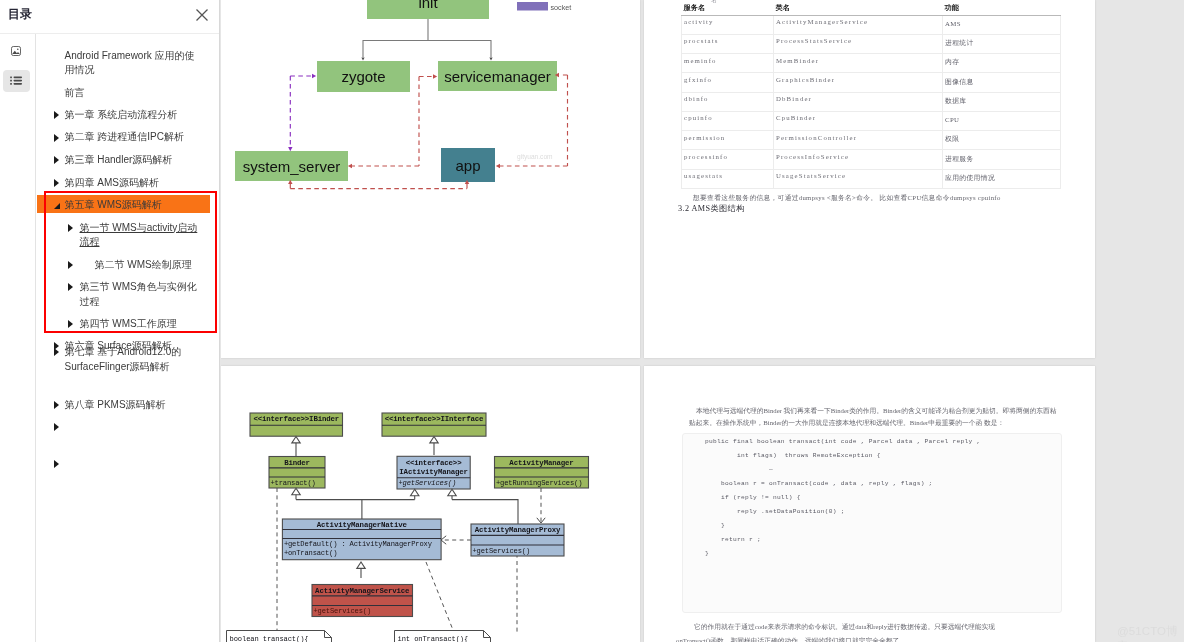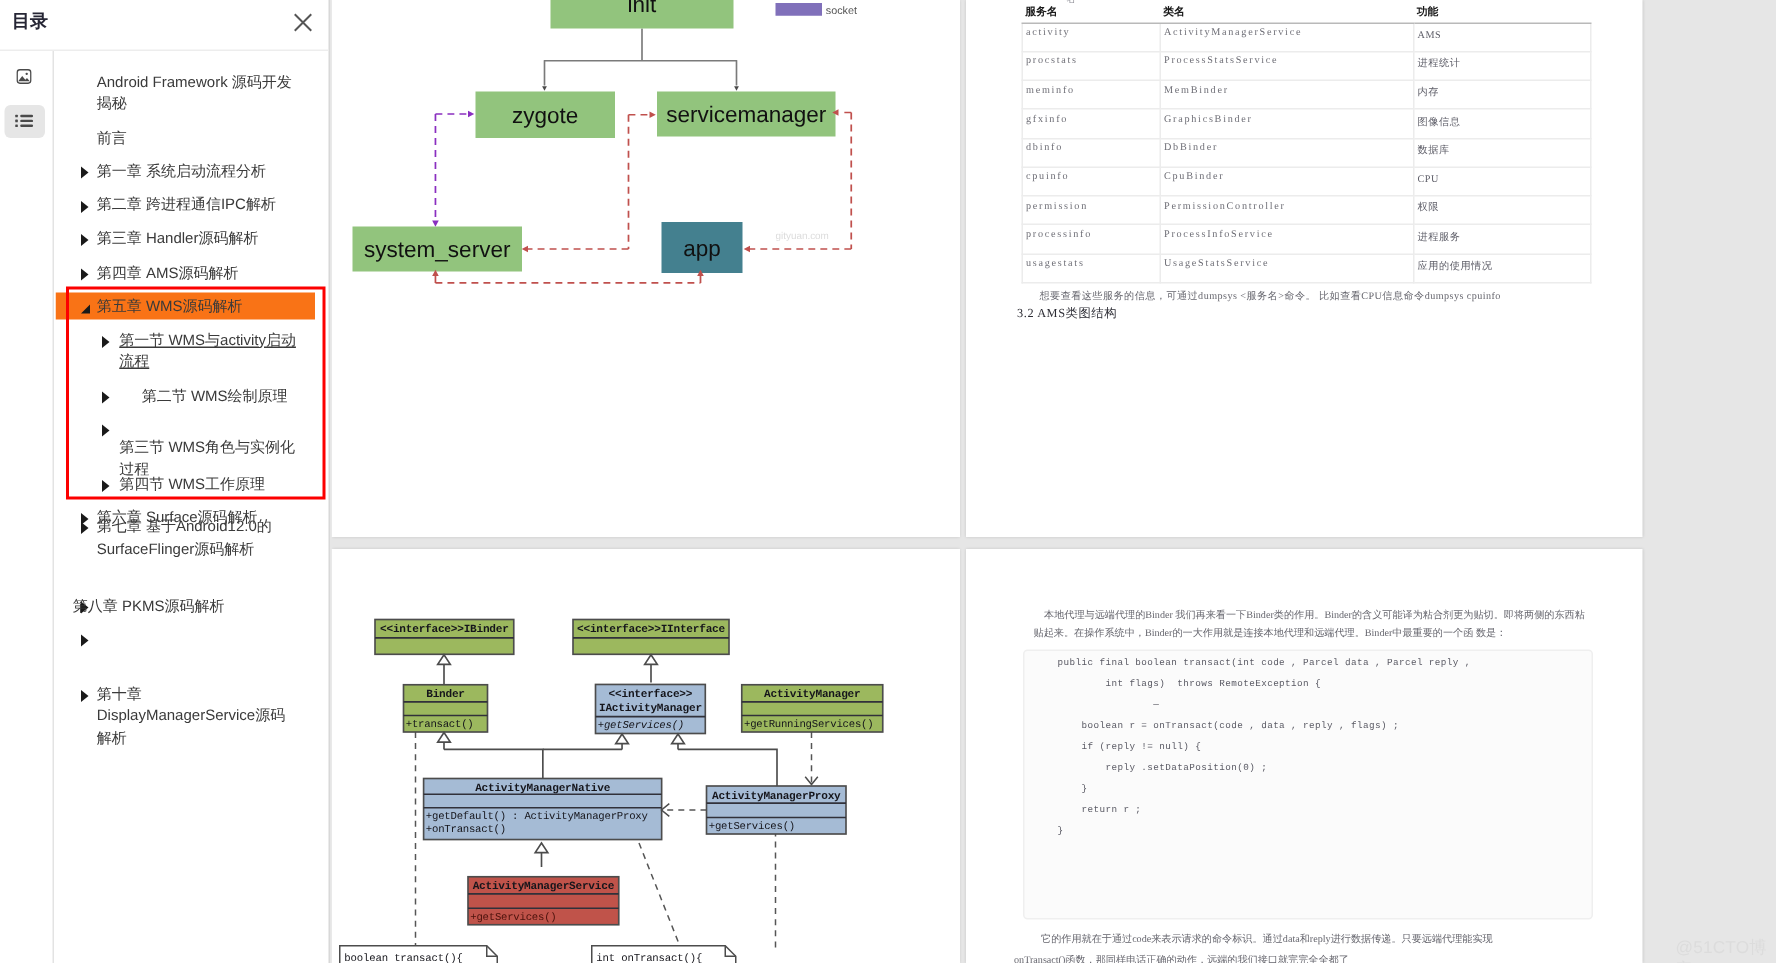--- a/index.html
+++ b/index.html
@@ -100,21 +100,21 @@
           <rect x="0" y="6.1" width="2.8" height="2.8" rx="0.6" fill="#4a4a4a"></rect>
           <rect x="0" y="11.4" width="2.8" height="2.8" rx="0.6" fill="#4a4a4a"></rect>
           <rect x="5.4" y="0.9" width="14" height="2.6" rx="1.3" fill="#4a4a4a"></rect>
           <rect x="5.4" y="6.2" width="14" height="2.6" rx="1.3" fill="#4a4a4a"></rect>
           <rect x="5.4" y="11.5" width="14" height="2.6" rx="1.3" fill="#4a4a4a"></rect>
         </svg>
       </div>
     </div>
 
     <div id="sb-body">
-      <div id="sb-doctitle">Android Framework 源码开发揭秘</div>
+      <div id="sb-doctitle">Android Framework 应用的使用情况</div>
       <div id="toc-items">
           <div class="toc-row" style="top: 48.5px; height: 18.1px;">
             <div class="toc-label" style="left: 28px; top: 3px; width: 133px;">前言</div>
           </div>
           <div class="toc-row" style="top: 70.5px; height: 18.1px;">
             <div class="tri tri-right" style="left: 17px; top: 6.4px;"></div>
             <div class="toc-label" style="left: 28px; top: 3px; width: 133px;">第一章 系统启动流程分析</div>
           </div>
           <div class="toc-row" style="top: 93.2px; height: 18.1px;">
             <div class="tri tri-right" style="left: 17px; top: 6.4px;"></div>
@@ -135,44 +135,43 @@
           <div class="toc-row" style="top: 183.5px; height: 32.7px;">
             <div class="tri tri-right" style="left: 31.6px; top: 6.4px;"></div>
             <div class="toc-label" style="left: 43px; top: 3px; width: 119px; text-decoration: underline;">第一节 WMS与activity启动流程</div>
           </div>
           <div class="toc-row" style="top: 220.5px; height: 18.1px;">
             <div class="tri tri-right" style="left: 31.6px; top: 6.4px;"></div>
             <div class="toc-label" style="left: 58px; top: 3px; width: 119px;">第二节 WMS绘制原理</div>
           </div>
           <div class="toc-row" style="top: 243px; height: 32.7px;">
             <div class="tri tri-right" style="left: 31.6px; top: 6.4px;"></div>
-            <div class="toc-label" style="left: 43px; top: 3px; width: 119px; margin-top: 12px;">第三节 WMS角色与实例化过程</div>
+            <div class="toc-label" style="left: 43px; top: 3px; width: 119px;">第三节 WMS角色与实例化过程</div>
           </div>
           <div class="toc-row" style="top: 279.5px; height: 18.1px;">
             <div class="tri tri-right" style="left: 31.6px; top: 6.4px;"></div>
             <div class="toc-label" style="left: 43px; top: 3px; width: 119px;">第四节 WMS工作原理</div>
           </div>
           <div class="toc-row" style="top: 301.5px; height: 18.1px;">
             <div class="tri tri-right" style="left: 17px; top: 6.4px;"></div>
             <div class="toc-label" style="left: 28px; top: 3px; width: 133px;">第六章 Surface源码解析</div>
           </div>
           <div class="toc-row" style="top: 308px; height: 32.7px;">
             <div class="tri tri-right" style="left: 17px; top: 6.4px;"></div>
             <div class="toc-label" style="left: 28px; top: 3px; width: 133px;">第七章 基于Android12.0的SurfaceFlinger源码解析</div>
           </div>
           <div class="toc-row" style="top: 360.5px; height: 18.1px;">
             <div class="tri tri-right" style="left: 17px; top: 6.4px;"></div>
-            <div class="toc-label" style="left: 12px; top: 3px; width: 133px;">第八章 PKMS源码解析</div>
+            <div class="toc-label" style="left: 28px; top: 3px; width: 133px;">第八章 PKMS源码解析</div>
           </div>
           <div class="toc-row" style="top: 383px; height: 32.7px;">
             <div class="tri tri-right" style="left: 17px; top: 6.4px;"></div>
           </div>
           <div class="toc-row" style="top: 419.5px; height: 47.3px;">
             <div class="tri tri-right" style="left: 17px; top: 6.4px;"></div>
-            <div class="toc-label" style="left: 28px; top: 3px; width: 133px;">第十章 DisplayManagerService源码解析</div>
           </div>
         </div>
     </div>
     <div id="redbox"></div>
   </div>
 
   <div id="viewer">
     <div class="page" id="p-tl">
       <svg id="svg-tl" width="419" height="358" viewBox="0 0 419 358">
           <path d="M207 19 L207 41 M141.5 40.5 L270.5 40.5 M142 40.5 L142 57 M270 40.5 L270 57" stroke="#7a7a7a" stroke-width="1.1" fill="none"></path>

